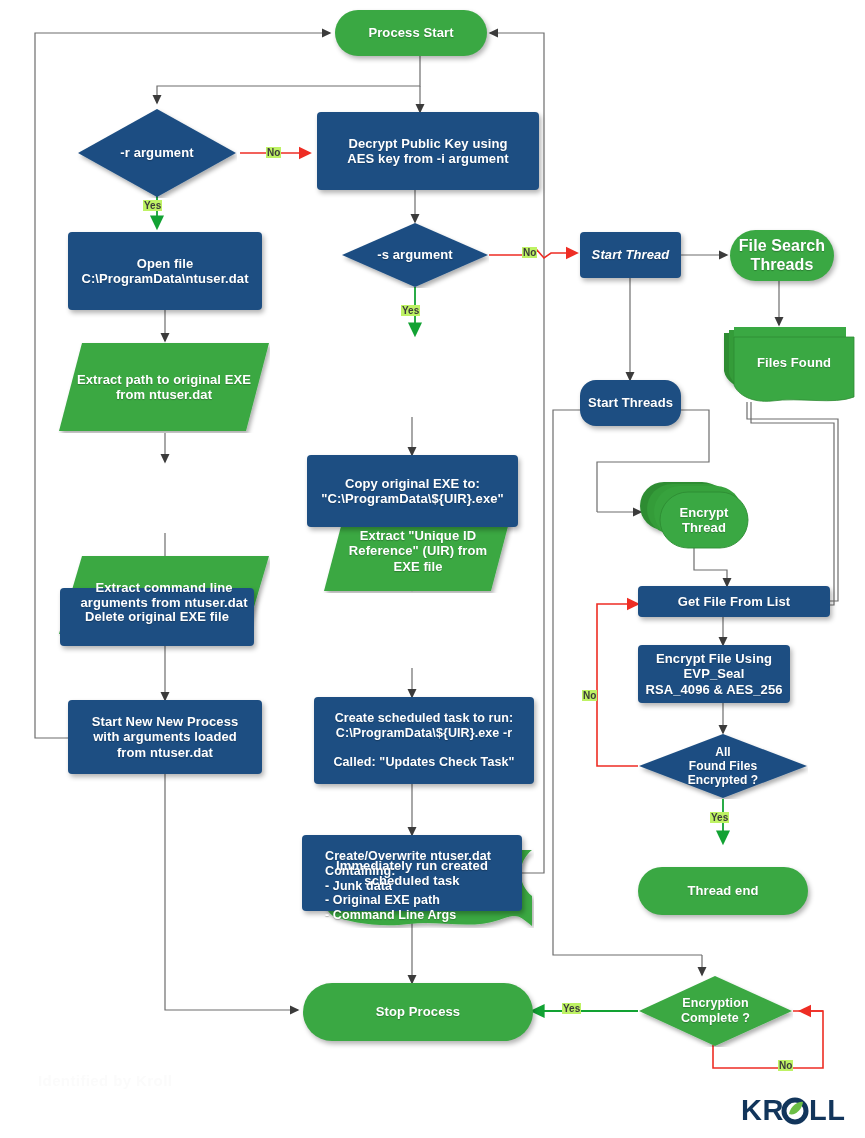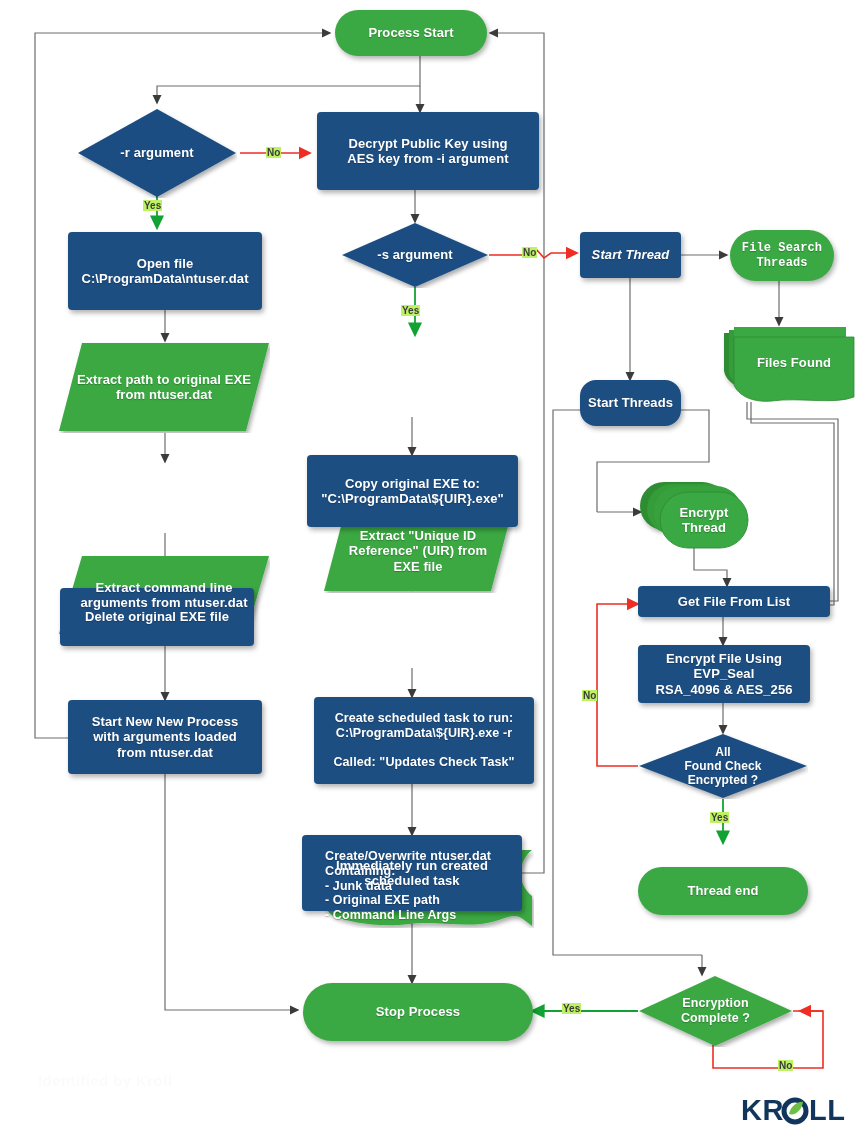--- a/index.html
+++ b/index.html
@@ -23,21 +23,21 @@
   .doc .docshape{position:absolute;left:0;top:0;width:100%;height:100%;}
   .doc .doclabel{position:relative;z-index:2;}
   .stackwrap{position:absolute;}
   .elabel{position:absolute;font-size:10px;font-weight:bold;color:#3b3b3b;
           background:#bef264;padding:0 1px;line-height:11px;white-space:nowrap;}
   .watermark{position:absolute;left:38px;top:1072px;font-size:15px;font-weight:bold;
              color:#fbfbfb;letter-spacing:.4px;}
   #kroll{position:absolute;left:741px;top:1092px;width:108px;height:38px;}
   .n1{font-size:13px;}
   .n2{font-size:12.5px;margin-left:12px;}
-  .n3{font-size:12px;font-family:Liberation Mono, monospace;}
+  .n3{font-size:16px;}
   .nleft{text-align:left;justify-content:flex-start;}
 </style>
 </head>
 <body>
 
 <div id="stage">
 
   <svg id="wires" viewBox="0 0 865 1138" xmlns="http://www.w3.org/2000/svg">
     <defs>
       <marker id="ag" markerWidth="9" markerHeight="9" refX="7" refY="4.5" orient="auto">
@@ -256,32 +256,32 @@
     <div class="node n1" style="position:absolute;left:22px;top:14px;width:88px;height:56px;box-shadow:none;background:transparent;">
       <span style="white-space:pre-line;">Encrypt
 Thread</span>
     </div>
   </div>
 
   <div class="node rect blue n1" style="left:638px;top:586px;width:192px;height:31px;">
     <span>Get File From List</span>
   </div>
 
-  <div class="node rect blue n1" style="left:638px;top:645px;width:172px;height:58px;padding:3px 3px;">
+  <div class="node rect blue n1" style="left:638px;top:645px;width:152px;height:58px;padding:3px 3px;">
     <span style="white-space:pre-line;">Encrypt File Using
 EVP_Seal
 RSA_4096 &amp; AES_256</span>
   </div>
 
   <div class="node diamond n1" style="left:638px;top:733px;width:170px;height:66px;">
     <svg class="dshape" viewBox="0 0 170 66" preserveAspectRatio="none">
       <polygon points="85,1 169,33 85,65 1,33" fill="#1d4e82" filter="url(#sh)"></polygon>
     </svg>
     <span class="dlabel" style="white-space:pre-line;font-size:12px;">All
-Found Check
+Found Files
 Encrypted ?</span>
   </div>
 
   <div class="node term green n1" style="left:638px;top:867px;width:170px;height:48px;">
     <span>Thread end</span>
   </div>
 
   <div class="node diamond n1" style="left:638px;top:975px;width:155px;height:72px;">
     <svg class="dshape" viewBox="0 0 155 72" preserveAspectRatio="none">
       <polygon points="77,1 154,36 77,71 1,36" fill="#3aa843" filter="url(#sh)"></polygon>

